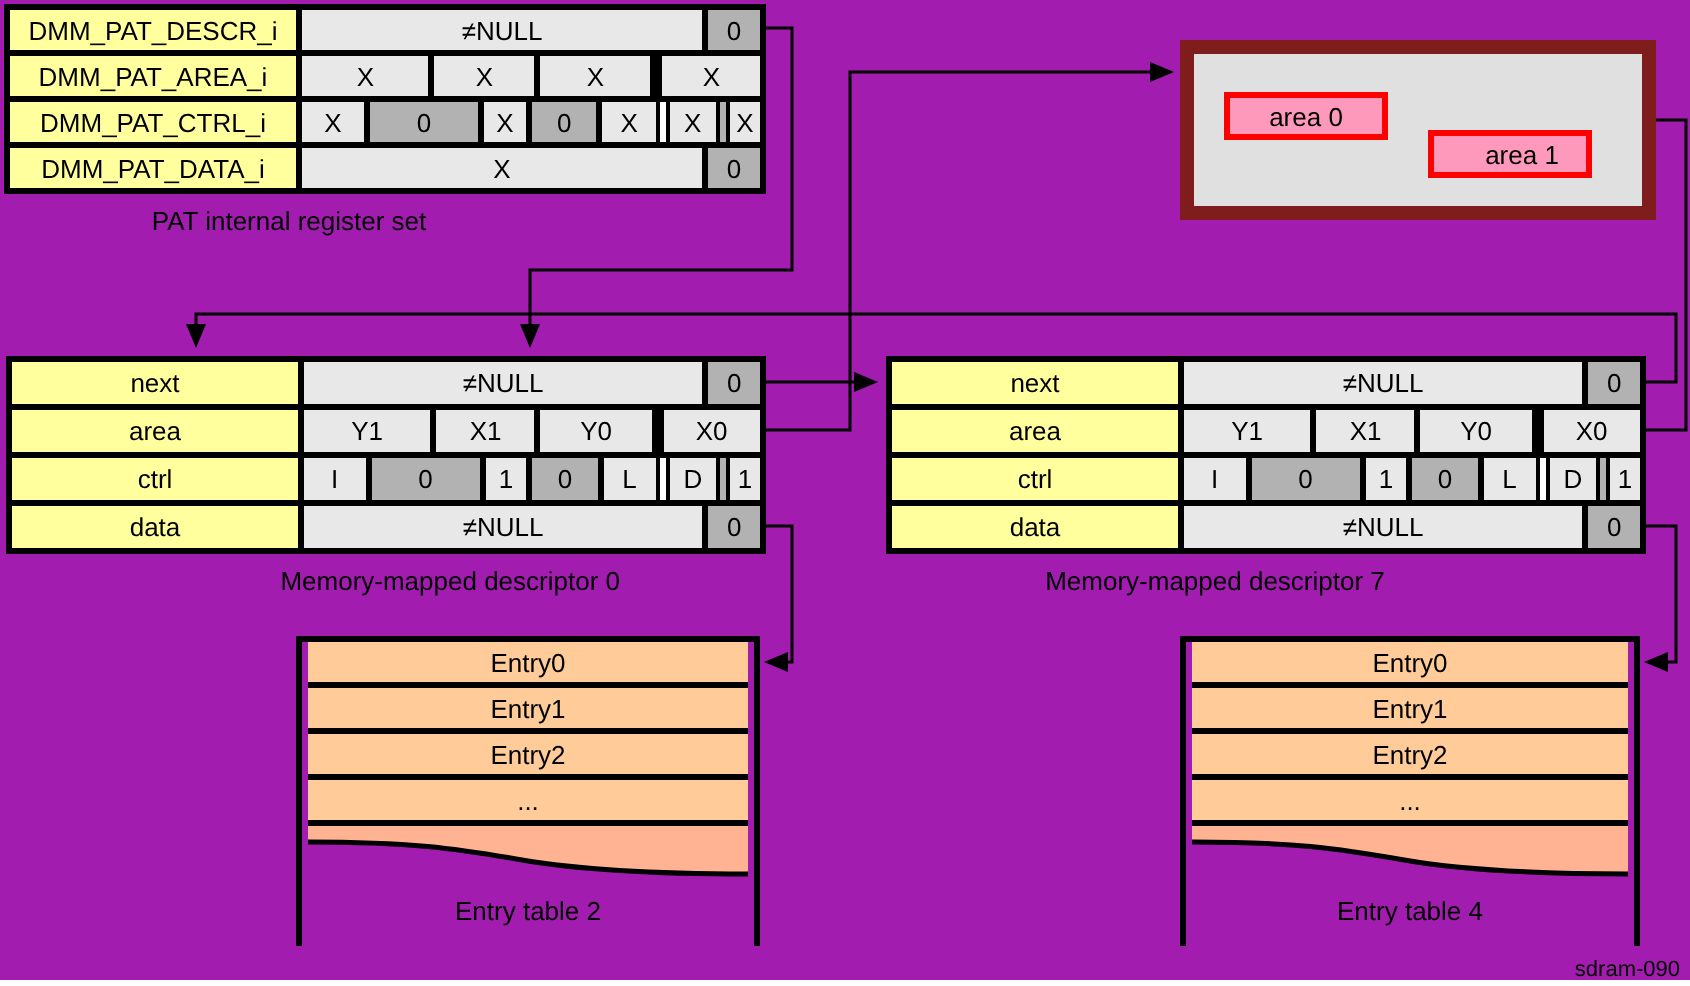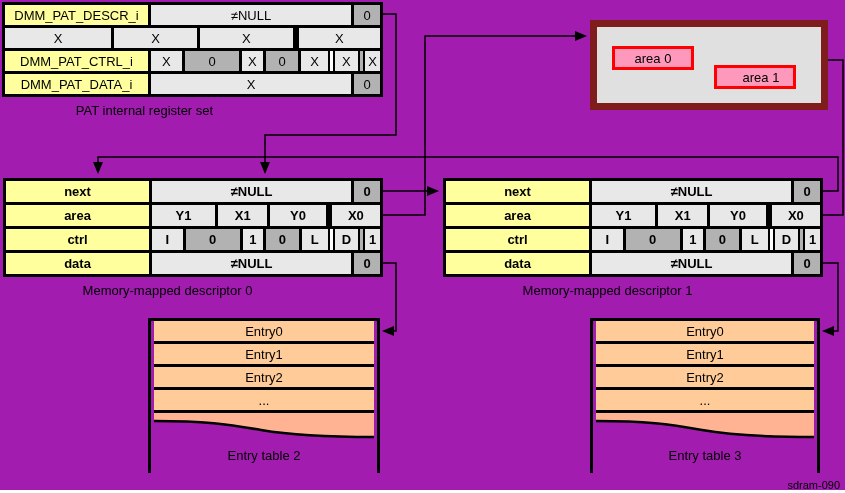--- a/index.html
+++ b/index.html
@@ -5,21 +5,21 @@
   html,body{margin:0;padding:0;background:#fff;}
   .stage{position:relative;width:845px;height:490px;background:#a21caf;overflow:hidden;
          font-family:"Liberation Sans",sans-serif;color:#000;}
   .overlay{position:absolute;left:0;top:0;width:845px;height:493px;pointer-events:none;}
   .cline{fill:none;stroke:#000;stroke-width:1.5;}
 
   
   .rtable{position:absolute;background:#000;border:3px solid #000;box-sizing:border-box;
           display:flex;flex-direction:column;gap:3px;}
   .t20 .rrow{height:20px;}
-  .t21 .rrow{height:21px;font-weight:bold;}
+  .t21 .rrow{height:21px;}
   .rrow{display:flex;}
   .lab{width:143px;background:var(--yellow);border-right:3px solid #000;
        display:flex;align-items:center;justify-content:center;font-size:13px;}
   .vals{flex:1;display:flex;background:#000;}
   .cell{background:var(--cell_light);display:flex;align-items:center;justify-content:center;
         font-size:13px;min-width:0;}
   .cell.dark{background:var(--cell_dark);}
   .sep{flex:0 0 auto;}
   .sep.g3{width:3px;}
   .sep.g6{width:6px;}
@@ -72,20 +72,21 @@
   <div class="rtable t20" style="left:2px;top:2px;width:381px;height:95px;">
       <div class="rrow">
         <div class="lab">DMM_PAT_DESCR_i</div>
         <div class="vals">
           <div class="cell" style="flex: 200 1 0px;">≠NULL</div>
           <div class="sep g3"></div>
           <div class="cell dark" style="flex: 26 1 0px;">0</div>
         </div>
       </div>
       <div class="rrow">
+        <div class="lab">DMM_PAT_AREA_i</div>
         <div class="vals">
           <div class="cell" style="flex: 64 1 0px;">X</div>
           <div class="sep g3"></div>
           <div class="cell" style="flex: 50 1 0px;">X</div>
           <div class="sep g3"></div>
           <div class="cell" style="flex: 56 1 0px;">X</div>
           <div class="sep g6"></div>
           <div class="cell" style="flex: 49 1 0px;">X</div>
         </div>
       </div>
@@ -164,21 +165,21 @@
       </div>
       <div class="rrow">
         <div class="lab">data</div>
         <div class="vals">
           <div class="cell" style="flex: 200 1 0px;">≠NULL</div>
           <div class="sep g3"></div>
           <div class="cell dark" style="flex: 26 1 0px;">0</div>
         </div>
       </div>
     </div>
-  <div class="caption" style="left:25px;top:283px;width:285px;">Memory-mapped descriptor 0</div>
+  <div class="caption" style="left:25px;top:283px;width:285px;text-align:right;">Memory-mapped descriptor 0</div>
 
   <div class="rtable t21" style="left:443px;top:178px;width:380px;height:99px;">
       <div class="rrow">
         <div class="lab">next</div>
         <div class="vals">
           <div class="cell" style="flex: 200 1 0px;">≠NULL</div>
           <div class="sep g3"></div>
           <div class="cell dark" style="flex: 26 1 0px;">0</div>
         </div>
       </div>
@@ -214,21 +215,21 @@
       </div>
       <div class="rrow">
         <div class="lab">data</div>
         <div class="vals">
           <div class="cell" style="flex: 200 1 0px;">≠NULL</div>
           <div class="sep g3"></div>
           <div class="cell dark" style="flex: 26 1 0px;">0</div>
         </div>
       </div>
     </div>
-  <div class="caption" style="left:465px;top:283px;width:285px;">Memory-mapped descriptor 1</div>
+  <div class="caption" style="left:465px;top:283px;width:285px;">Memory-mapped descriptor 7</div>
 
   <div class="etable" style="left:148px;top:318px;width:232px;">
     <div class="topbar"></div>
     <div class="erows">
         <div class="erow">Entry0</div>
         <div class="erow">Entry1</div>
         <div class="erow">Entry2</div>
         <div class="erow">...</div>
       </div>
     <svg class="wave" viewBox="0 0 226 30" preserveAspectRatio="none">
@@ -243,17 +244,17 @@
     <div class="erows">
         <div class="erow">Entry0</div>
         <div class="erow">Entry1</div>
         <div class="erow">Entry2</div>
         <div class="erow">...</div>
       </div>
     <svg class="wave" viewBox="0 0 226 30" preserveAspectRatio="none">
       <path class="wfill" d="M0,0 L226,0 L226,24 C185,24 140,22 110,17 C75,11 52,8 0,8 Z"></path>
       <path class="wline" d="M226,24 C185,24 140,22 110,17 C75,11 52,8 0,8"></path>
     </svg>
-    <div class="ecaption">Entry table 3</div>
+    <div class="ecaption">Entry table 4</div>
   </div>
 
   <div class="figid">sdram-090</div>
 </div>
 
 </body></html>

